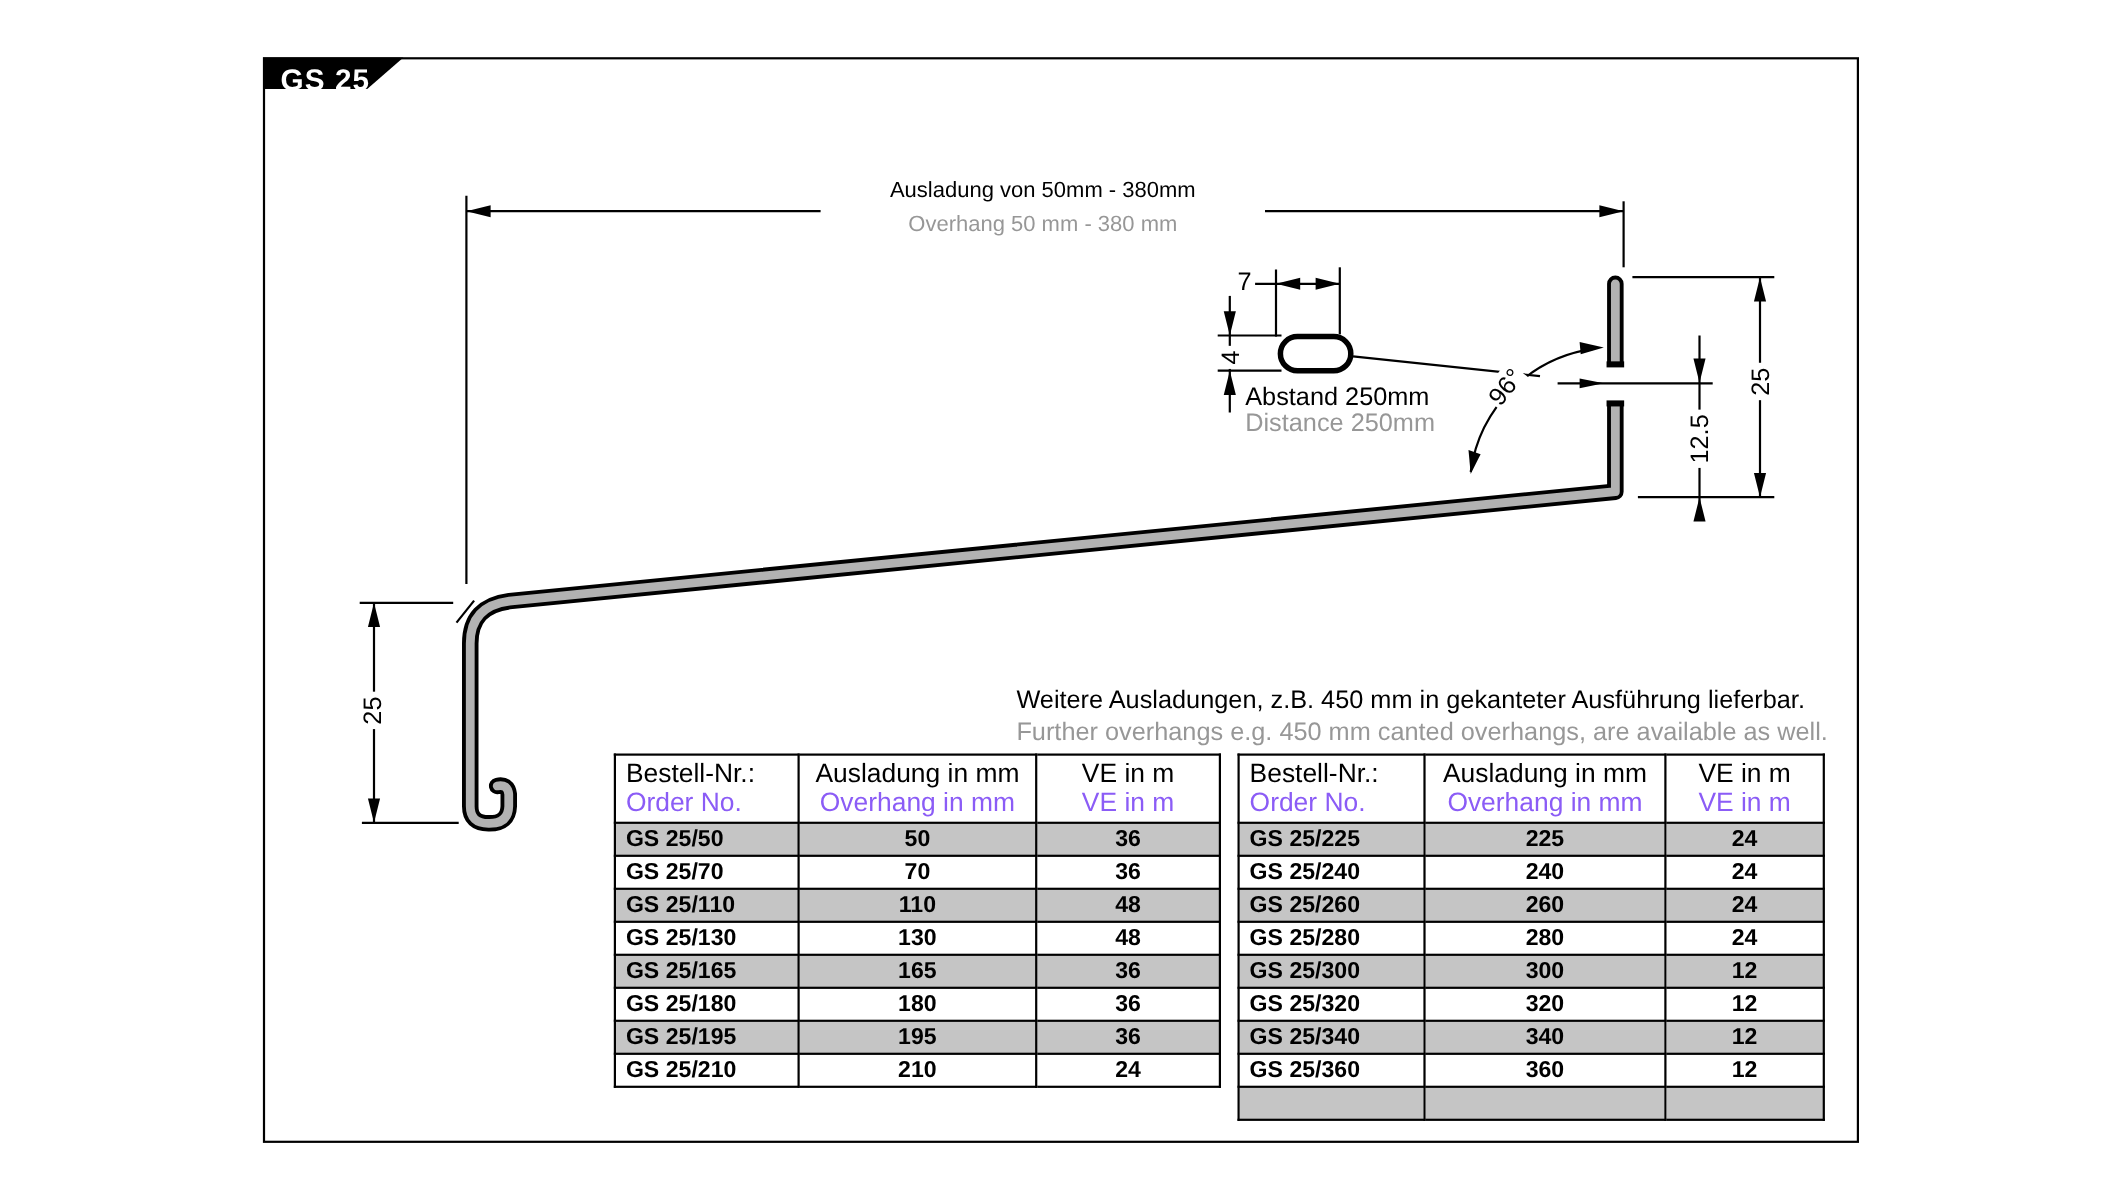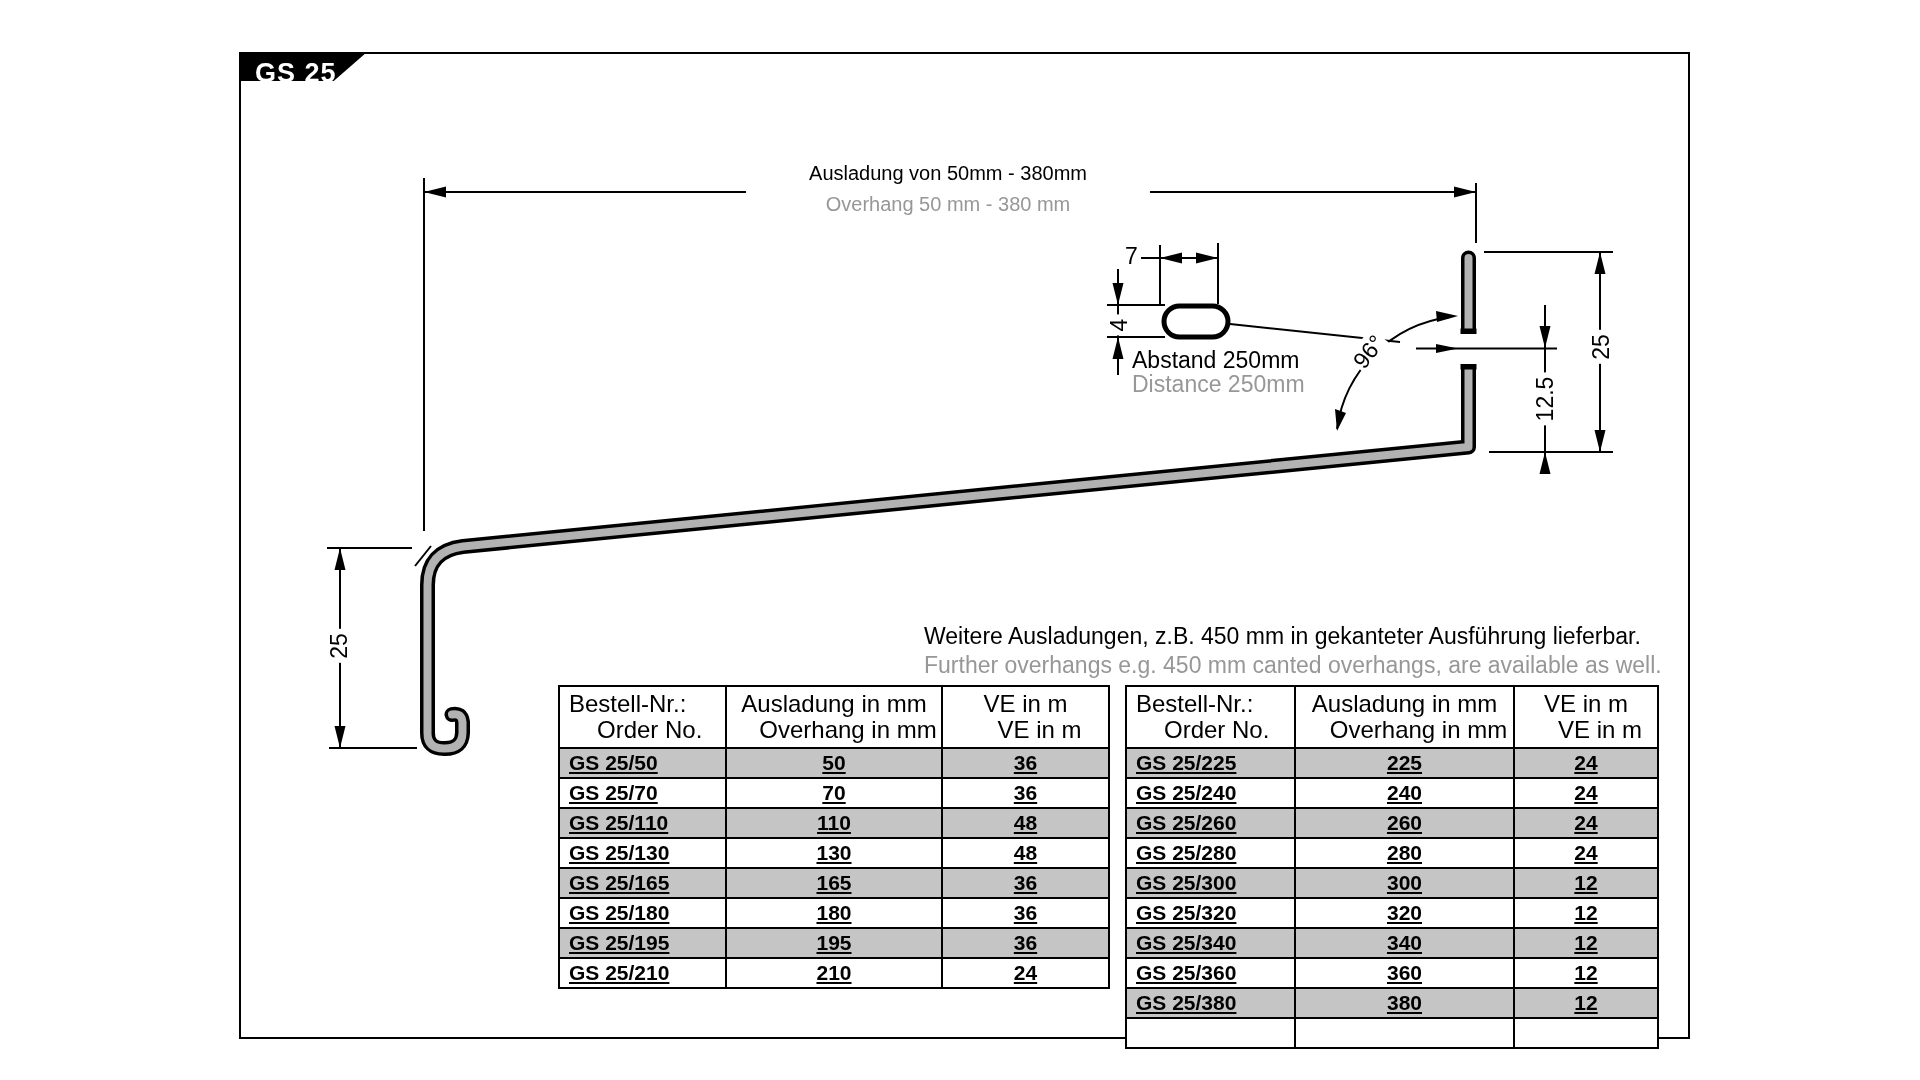--- a/index.html
+++ b/index.html
@@ -14,24 +14,24 @@
   .t28{font-size:20px;}
   .t23{font-size:23px;}
   .gray{color:#979797;}
   .cx{transform:translateX(-50%);}
   .rot{transform:translate(-50%,-50%) rotate(-90deg);background:#fff;padding:0 4px;font-size:23px;}
   .rot-angle{transform:translate(-50%,-50%) rotate(-52deg);background:#fff;padding:0 2px;font-size:23px;}
   table.spec{position:absolute;border-collapse:collapse;table-layout:fixed;background:#fff;
         font-family:"Liberation Sans", sans-serif;}
   table.spec th,table.spec td{border:2px solid #000;overflow:hidden;}
   table.spec th{height:58px;font-weight:normal;font-size:24px;line-height:26px;vertical-align:middle;}
-  table.spec td{height:28px;font-weight:bold;font-size:21px;text-align:center;padding:0;text-decoration:underline;}
+  table.spec td{height:28px;font-weight:bold;font-size:21px;text-align:center;padding:0;}
   table.spec th:first-child,table.spec td:first-child{text-align:left;padding-left:9px;}
   table.spec tbody tr:nth-child(odd){background:#c5c5c5;}
-  table.spec .h2{color:#000000;margin-left:28px;}
+  table.spec .h2{color:#8b5cf6;}
 </style>
 </head>
 <body>
 
 <div class="page">
 
   <div class="frame"></div>
 
   <svg class="drawing-svg" viewBox="0 0 1920 1080" xmlns="http://www.w3.org/2000/svg">
 
@@ -239,25 +239,20 @@
           <td>GS 25/340</td>
           <td>340</td>
           <td>12</td>
         </tr>
         <tr>
           <td>GS 25/360</td>
           <td>360</td>
           <td>12</td>
         </tr>
         <tr>
-          <td>GS 25/380</td>
-          <td>380</td>
-          <td>12</td>
-        </tr>
-        <tr>
           <td></td>
           <td></td>
           <td></td>
         </tr>
       </tbody>
   </table>
 
   <div class="corner-label">
     <span>GS 25</span>
   </div>

